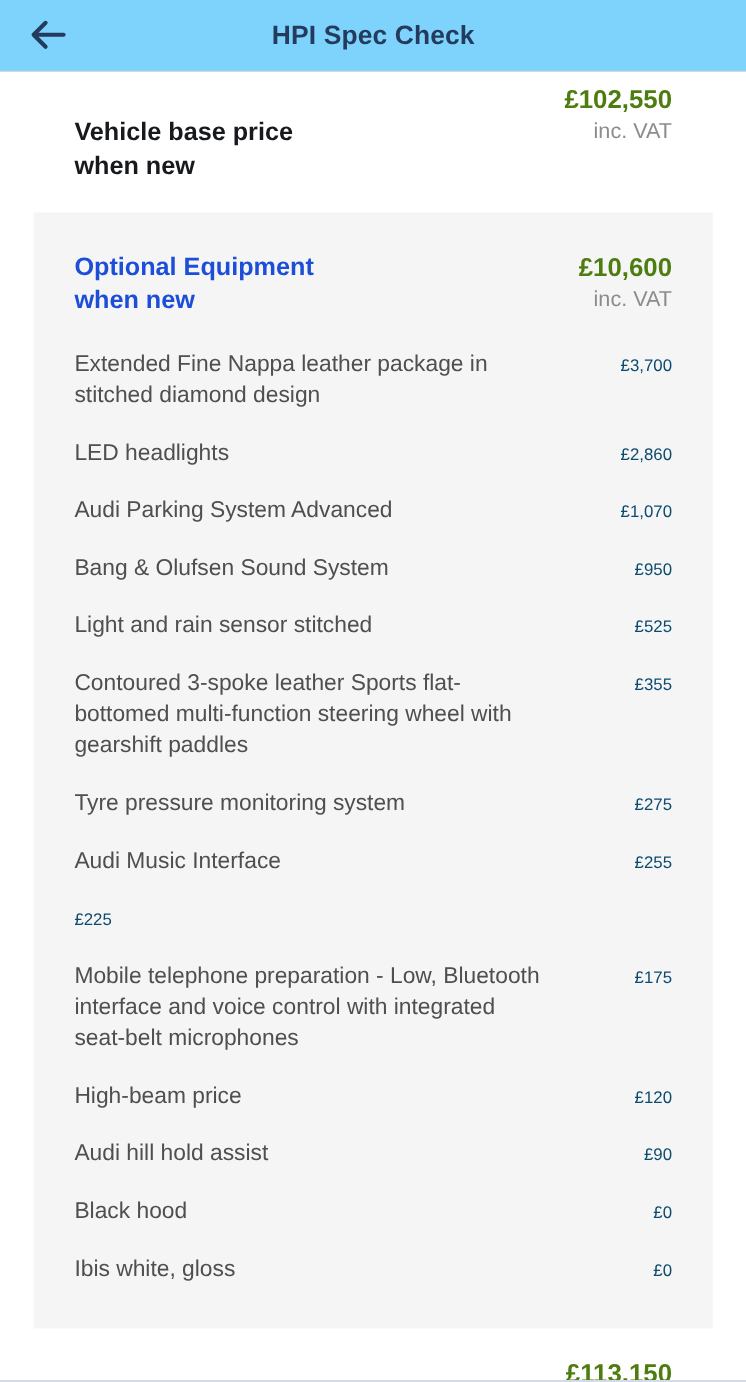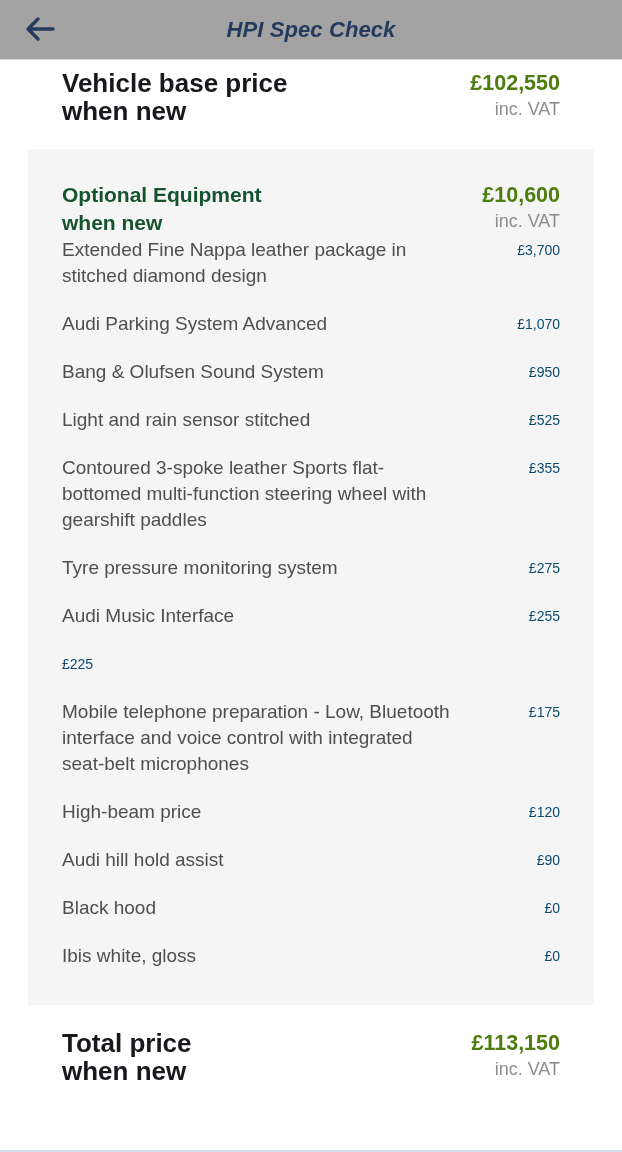--- a/index.html
+++ b/index.html
@@ -14,26 +14,25 @@
     width: 622px;
     height: 1152px;
     background: #ffffff;
     overflow: hidden;
   }
 
   
   .header {
     position: relative;
     height: 60px;
-    background: #a3a3a3;
+    background: #7dd3fc;
     border-bottom: 1px solid #d8d8d8;
     display: flex;
     align-items: center;
     justify-content: center;
-    font-style: italic;
   }
   .back-btn {
     position: absolute;
     left: 16px;
     top: 8px;
     width: 48px;
     height: 44px;
     background: none;
     border: none;
     cursor: pointer;
@@ -51,24 +50,25 @@
   
   .price-row {
     display: flex;
     justify-content: space-between;
     align-items: flex-start;
     padding: 0 62px;
   }
   .price-row.base { margin-top: 9px; }
   .price-row.total { margin-top: 24px; }
   .summary-label {
-    font-size: 26px;
+    font-size: 21px;
     font-weight: 700;
     line-height: 28px;
     color: #17191d;
+    margin-top: 28px;
   }
   .summary-price-block { text-align: right; }
   .summary-price {
     font-size: 21.5px;
     font-weight: 700;
     line-height: 28px;
     color: #4d7c0f;
   }
   .vat-note {
     font-size: 18px;
@@ -85,23 +85,23 @@
   }
   .card-header {
     display: flex;
     justify-content: space-between;
     align-items: flex-start;
   }
   .card-title {
     font-size: 21px;
     font-weight: 700;
     line-height: 28px;
-    color: #14532d;
-  }
-  .items { }
+    color: #1d4ed8;
+  }
+  .items { margin-top: 26px; }
   .item-row {
     display: flex;
     justify-content: space-between;
     align-items: flex-start;
   }
   .item-row + .item-row { margin-top: 22px; }
   .item-label {
     width: 398px;
     font-size: 19px;
     font-weight: 400;
@@ -164,20 +164,24 @@
         <div class="summary-price">£10,600</div>
         <div class="vat-note">inc. VAT</div>
       </div>
     </div>
     <div class="items" id="equipment-list">
   <div class="item-row">
     <div class="item-label">Extended Fine Nappa leather package in stitched diamond design</div>
     <div class="item-price">£3,700</div>
   </div>
 
+  <div class="item-row">
+    <div class="item-label">LED headlights</div>
+    <div class="item-price">£2,860</div>
+  </div>
 
   <div class="item-row">
     <div class="item-label">Audi Parking System Advanced</div>
     <div class="item-price">£1,070</div>
   </div>
 
   <div class="item-row">
     <div class="item-label">Bang &amp; Olufsen Sound System</div>
     <div class="item-price">£950</div>
   </div>

